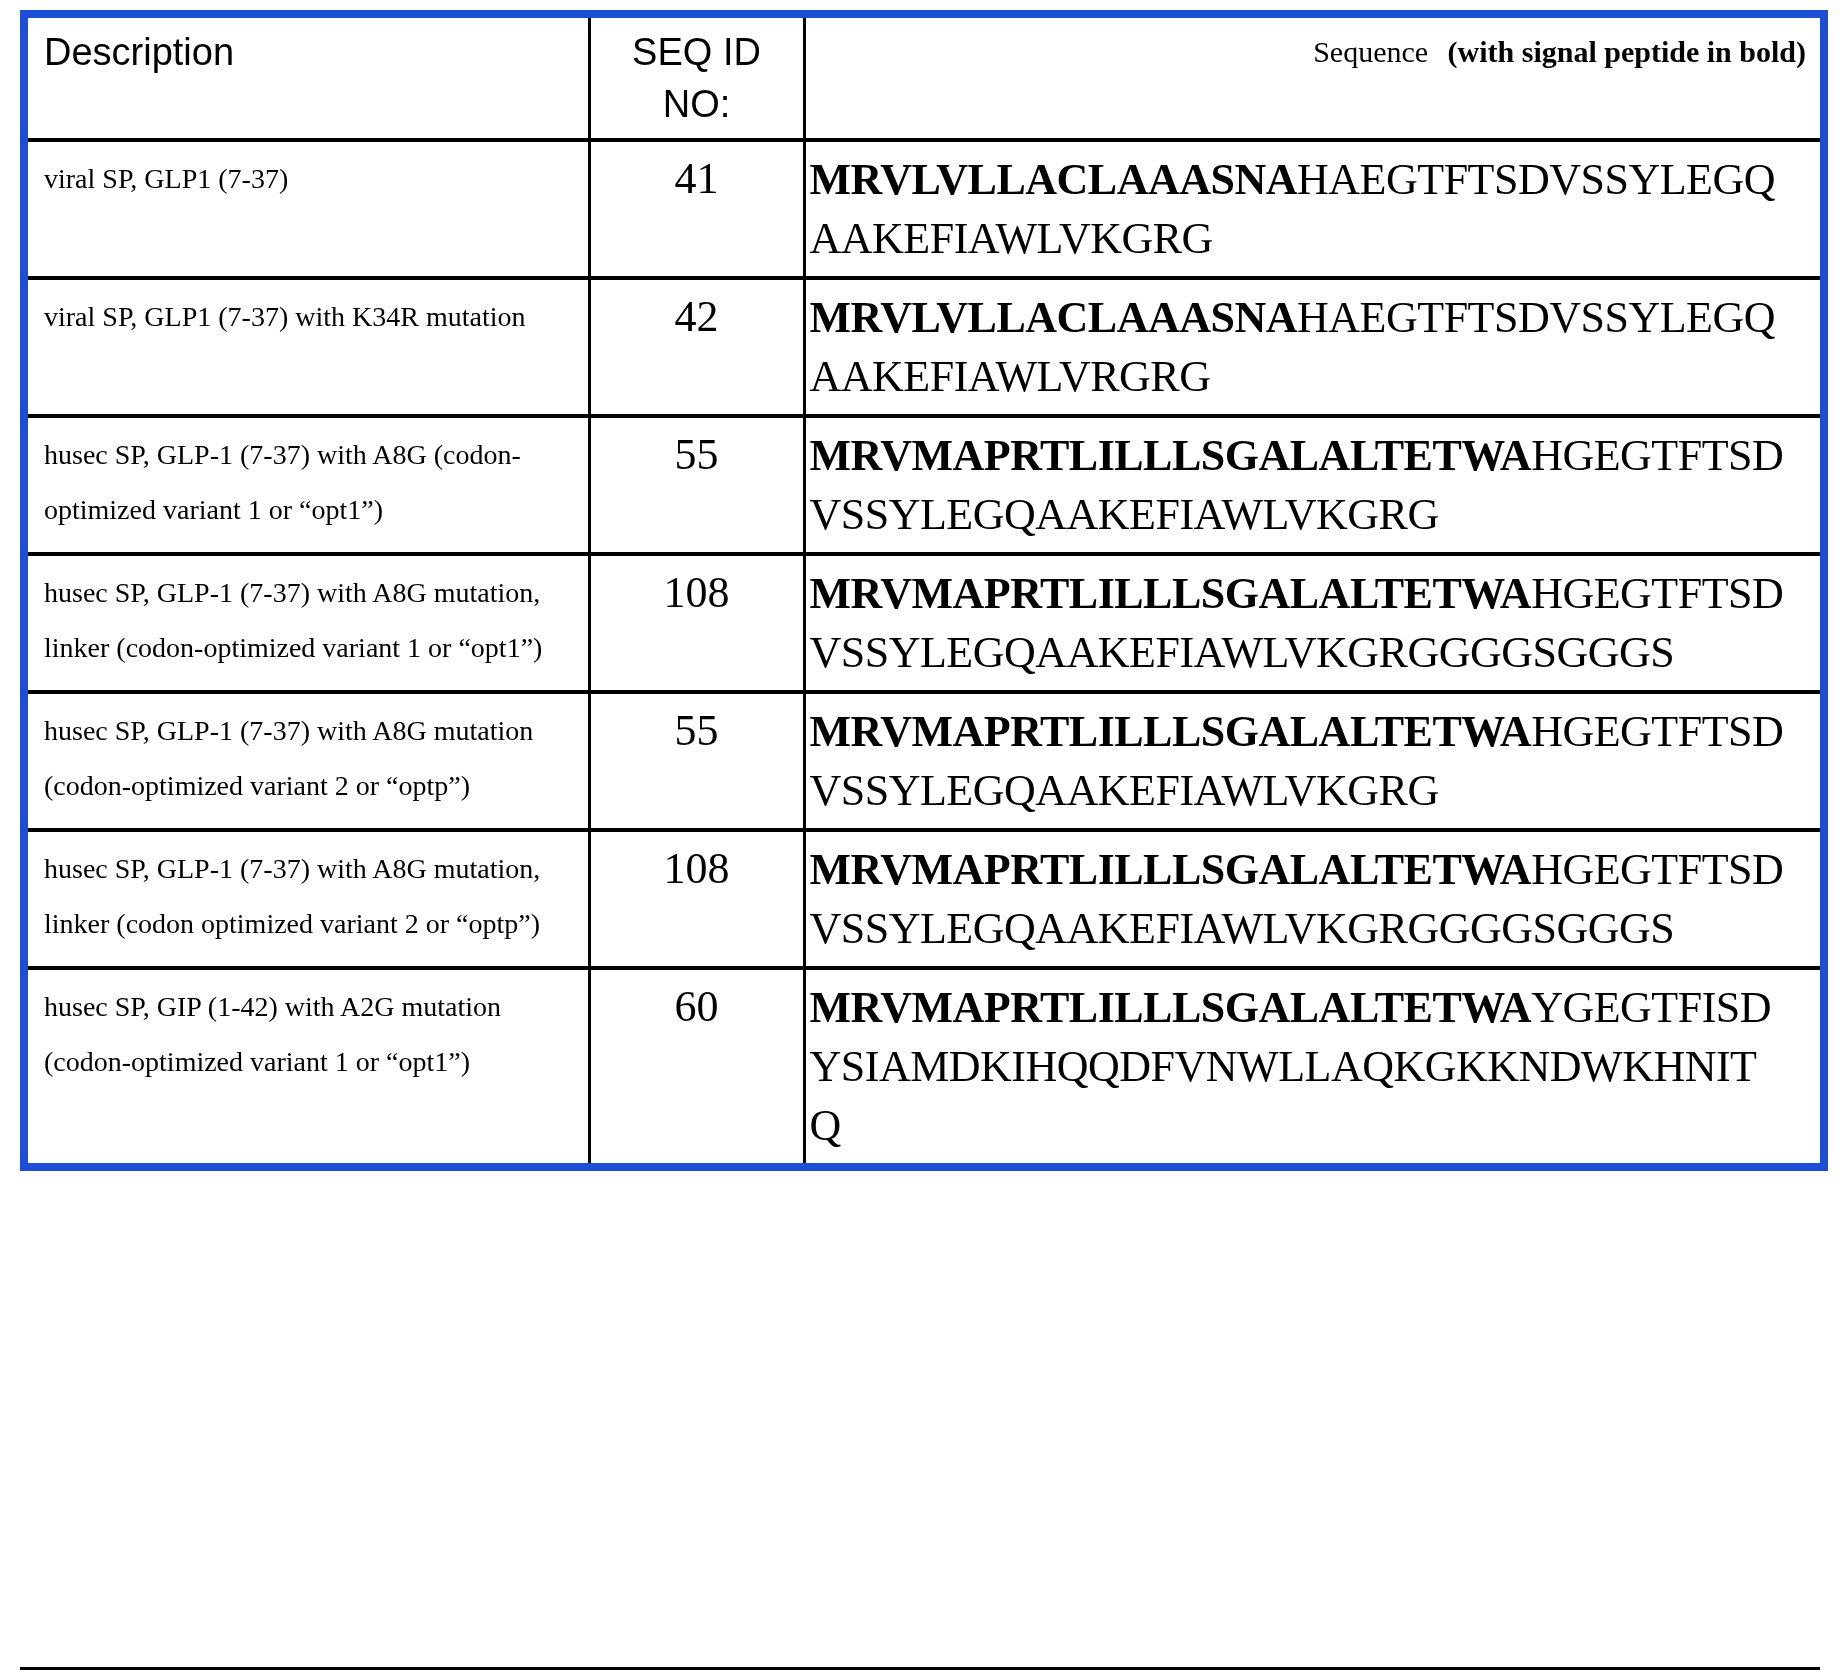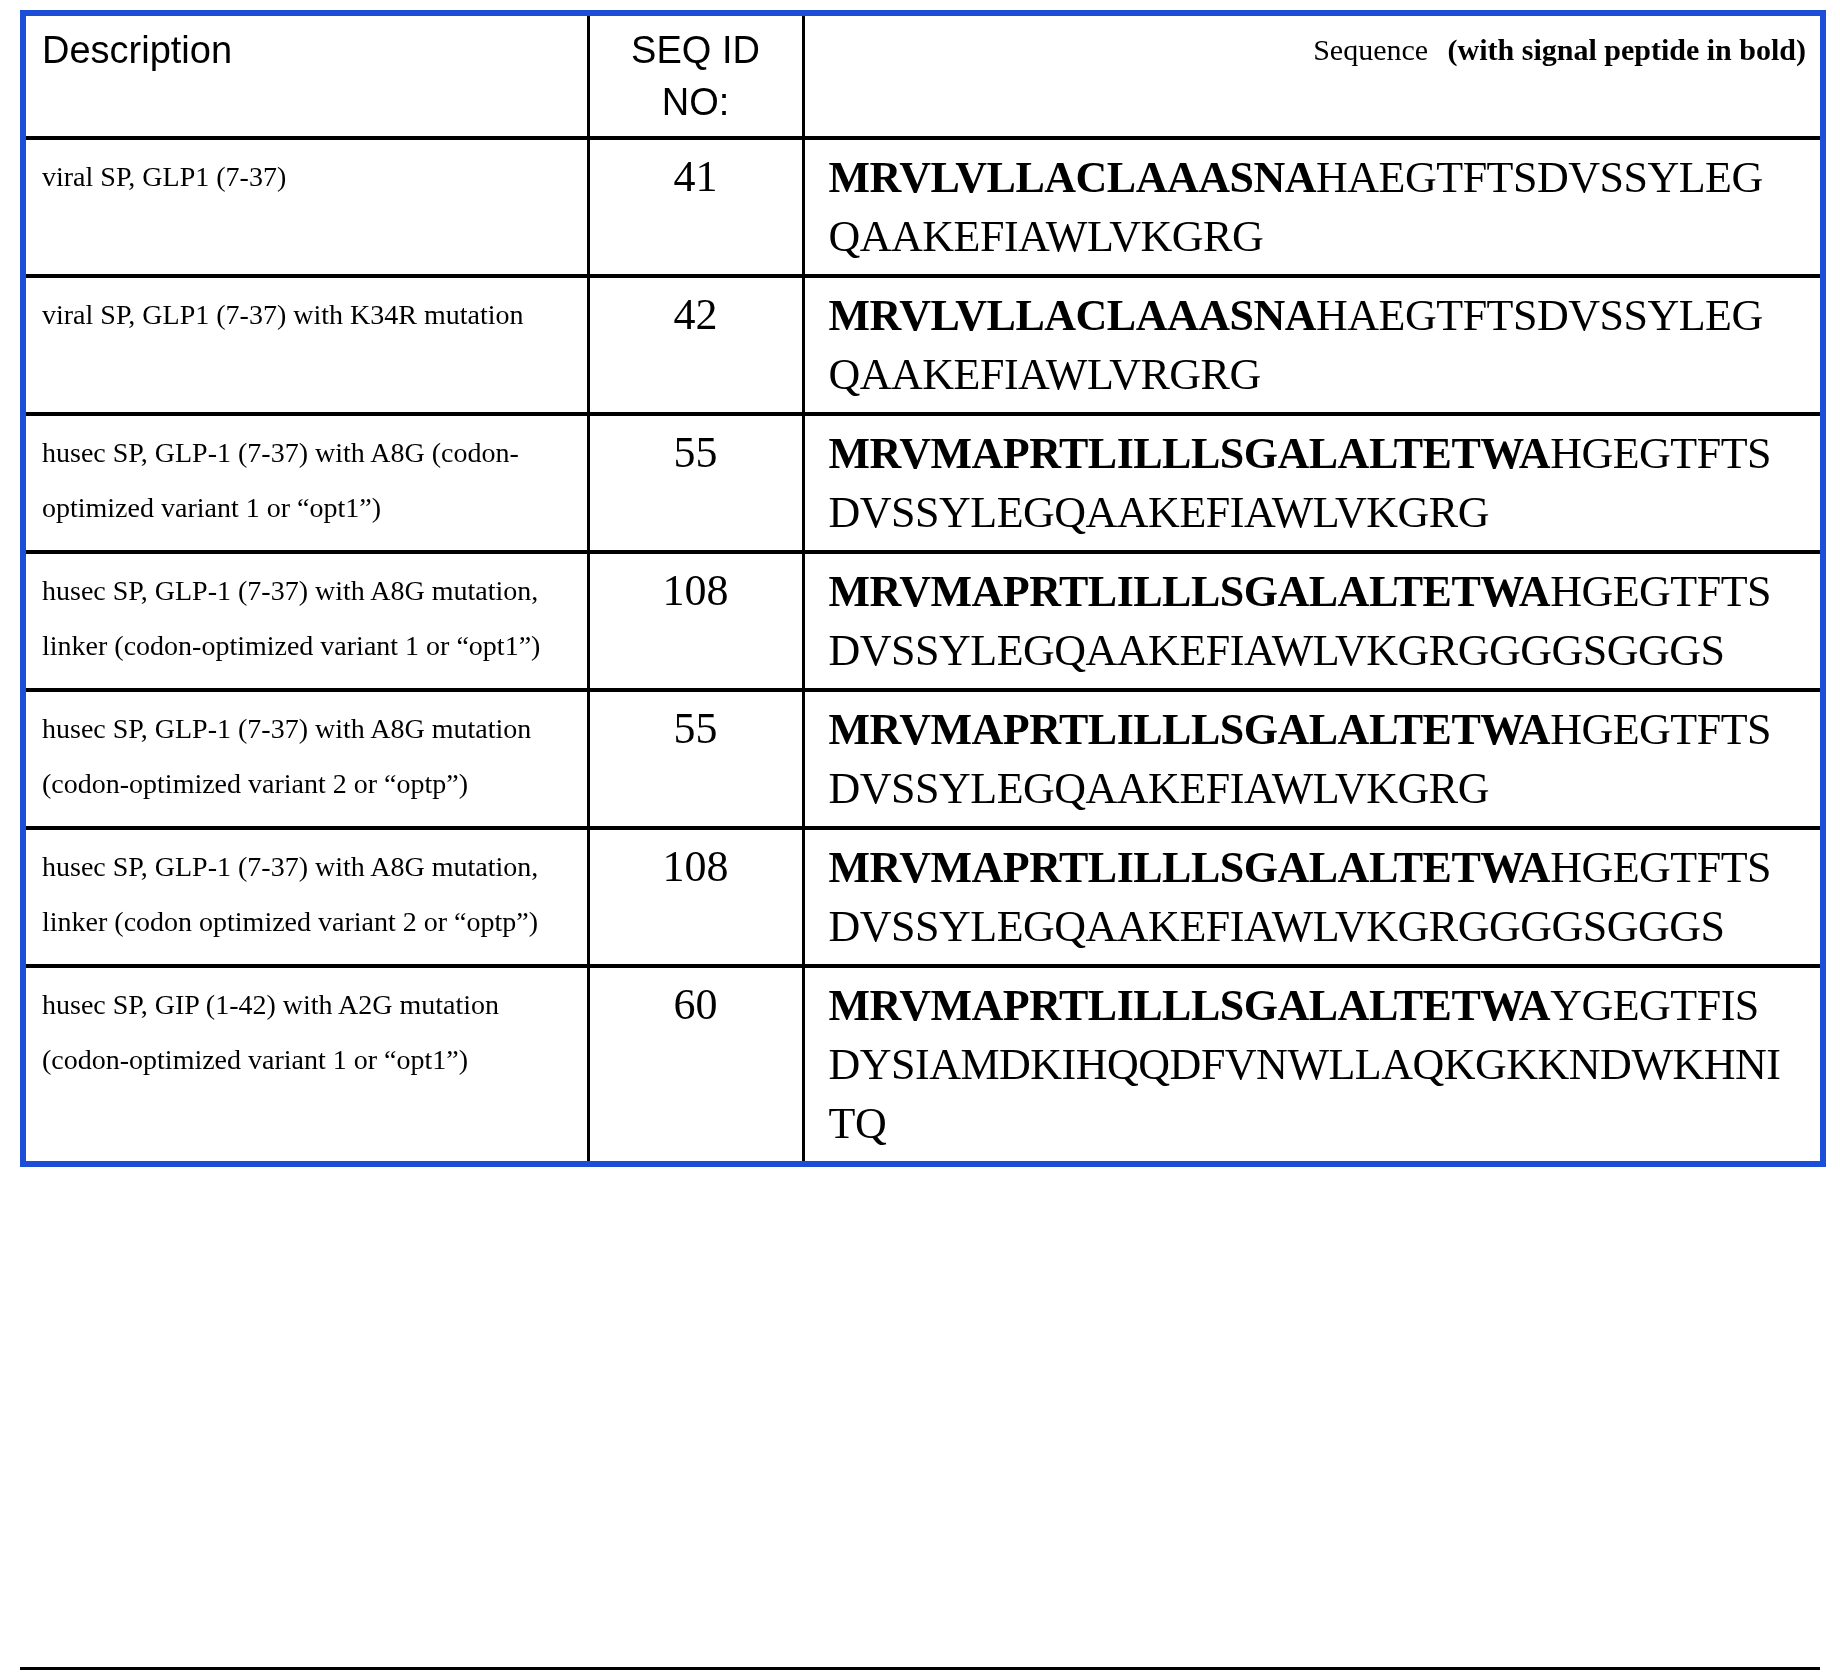--- a/index.html
+++ b/index.html
@@ -18,21 +18,21 @@
     inset: 0;
     background: #ffffff;
   }
   table.seq-table {
     position: absolute;
     left: 20px;
     top: 10px;
     width: 1800px;
     border-collapse: collapse;
     table-layout: fixed;
-    border: 6px solid #1d4ed8;
+    border: 8px solid #1d4ed8;
     color: #000000;
   }
   col.c1 { width: 565px; }
   col.c2 { width: 215px; }
   col.c3 { width: 1020px; }
   th, td {
     border: 3px solid #000000;
     border-top-width: 4px;
     border-bottom-width: 4px;
     vertical-align: top;
@@ -73,21 +73,21 @@
     font-family: "Liberation Serif", "DejaVu Serif", serif;
     font-size: 44px;
     line-height: 55px;
     text-align: center;
     padding: 9px 4px;
   }
   td.seq-cell {
     font-family: "Liberation Serif", "DejaVu Serif", serif;
     font-size: 44px;
     line-height: 59px;
-    padding: 8px 36px 8px 24px;
+    padding: 8px 36px 8px 4px;
     word-break: break-all;
     letter-spacing: -0.5px;
   }
   td.seq-cell .sp-bold { font-weight: bold; }
   td.seq-cell .sp-reg  { font-weight: normal; }
   .bottom-rule {
     position: absolute;
     left: 20px;
     top: 1667px;
     width: 1800px;

